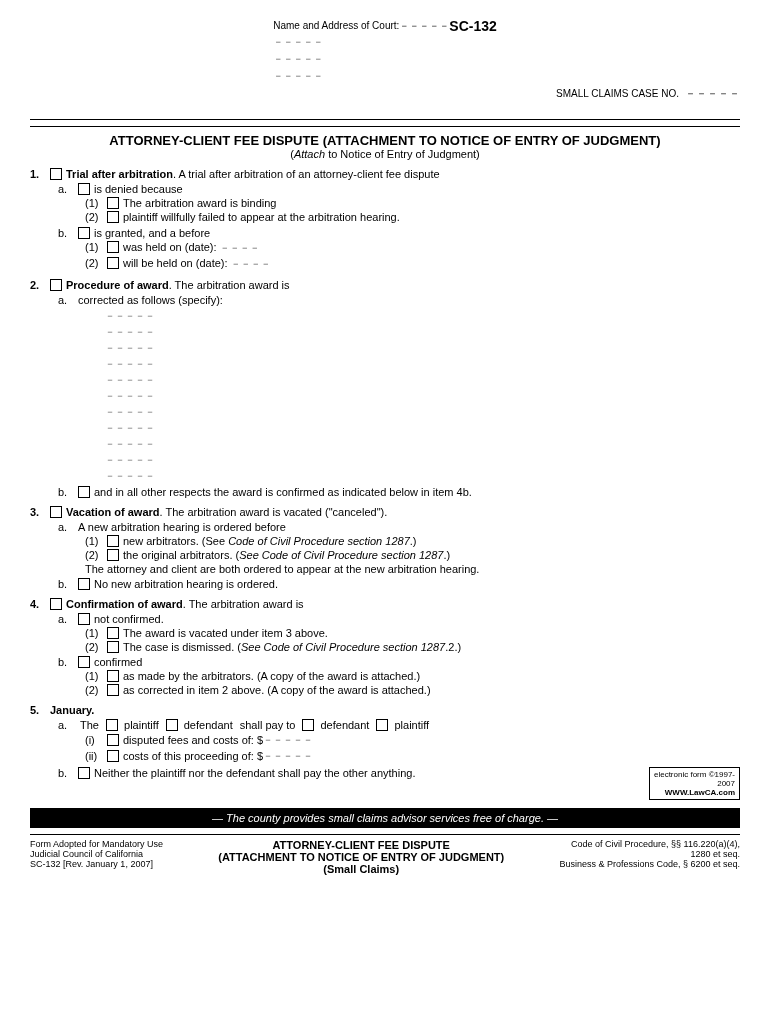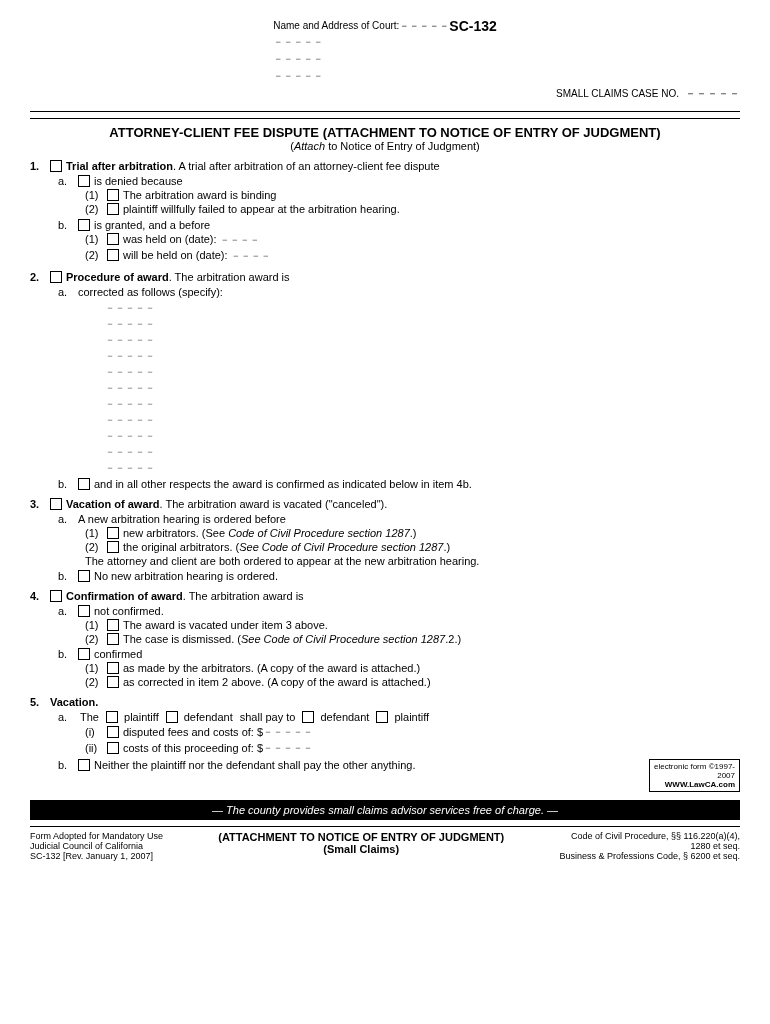--- a/index.html
+++ b/index.html
@@ -19,21 +19,21 @@
       margin-bottom: 2px;
     }
     .court-info { font-size: 10px; line-height: 1.5; }
     .form-number { font-size: 14px; font-weight: bold; }
     .dashes { font-size: 10px; color: #444; }
     .case-no-row {
       display: flex;
       justify-content: flex-end;
       align-items: center;
       border-bottom: 1.5px solid #000;
-      padding-bottom: 10px;
+      padding-bottom: 18px;
       margin-bottom: 6px;
     }
     .case-no-label { font-size: 10px; margin-right: 6px; }
     .title-block {
       text-align: center;
       border-top: 1.5px solid #000;
       padding-top: 6px;
       margin-bottom: 8px;
     }
     .title-main {
@@ -276,21 +276,21 @@
   <div class="sub-row indent2">
     <span class="sub-label">(2)</span>
     <span class="checkbox"></span>
     <span>as corrected in item 2 above. (A copy of the award is attached.)</span>
   </div>
 </div>
 
 <div class="section">
   <div class="section-row">
     <span class="num-label">5.</span>
-    <span class="bold">Vacation.</span>
+    <span class="bold">January.</span>
   </div>
 
   <div class="sub-row indent1" style="align-items:center; flex-wrap:wrap; gap:2px;">
     <span class="sub-label-alpha">a.</span>
     <span>The</span>&nbsp;
     <span class="checkbox"></span>
     <span>plaintiff</span>&nbsp;
     <span class="checkbox"></span>
     <span>defendant</span>&nbsp;
     <span>shall pay to</span>&nbsp;
@@ -330,20 +330,21 @@
 
 <div class="footer-bar">— The county provides small claims advisor services free of charge. —</div>
 
 <div class="page-footer">
   <div>
     <div>Form Adopted for Mandatory Use</div>
     <div>Judicial Council of California</div>
     <div>SC-132 [Rev. January 1, 2007]</div>
   </div>
   <div class="footer-center">
+    <div>ATTORNEY-CLIENT FEE DISPUTE</div>
     <div>(ATTACHMENT TO NOTICE OF ENTRY OF JUDGMENT)</div>
     <div>(Small Claims)</div>
   </div>
   <div class="footer-right">
     <div>Code of Civil Procedure, §§ 116.220(a)(4),</div>
     <div>1280 et seq.</div>
     <div>Business &amp; Professions Code, § 6200 et seq.</div>
   </div>
 </div>
 

